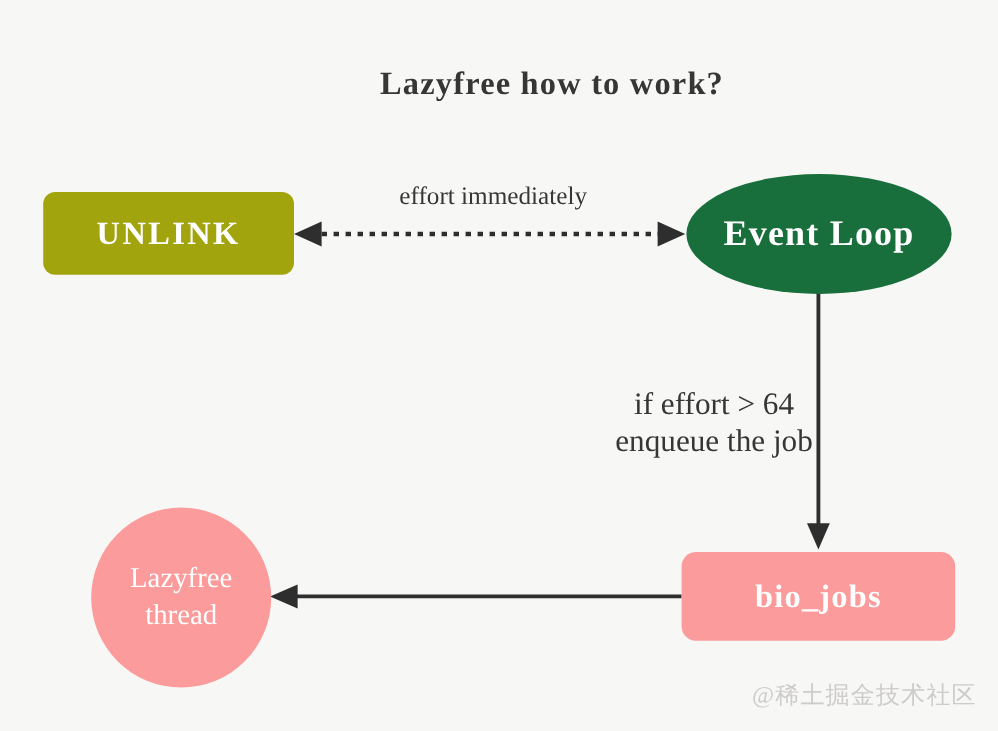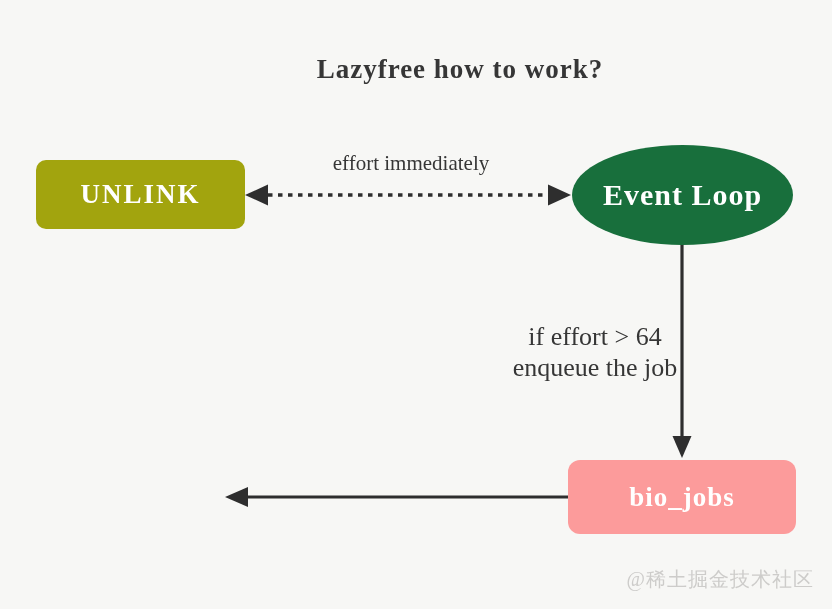--- a/index.html
+++ b/index.html
@@ -102,16 +102,20 @@
 
   <div class="edge-label label-return">effort immediately</div>
 
   <div class="edge-label label-enqueue">
     <span>if effort &gt; 64</span>
     <span>enqueue the job</span>
   </div>
 
   <div class="node node-bio-jobs">bio_jobs</div>
 
+  <div class="node node-lazyfree">
+    <span>Lazyfree</span>
+    <span>thread</span>
+  </div>
 
   <div class="watermark">@稀土掘金技术社区</div>
 
 </div>
 
 </body></html>

